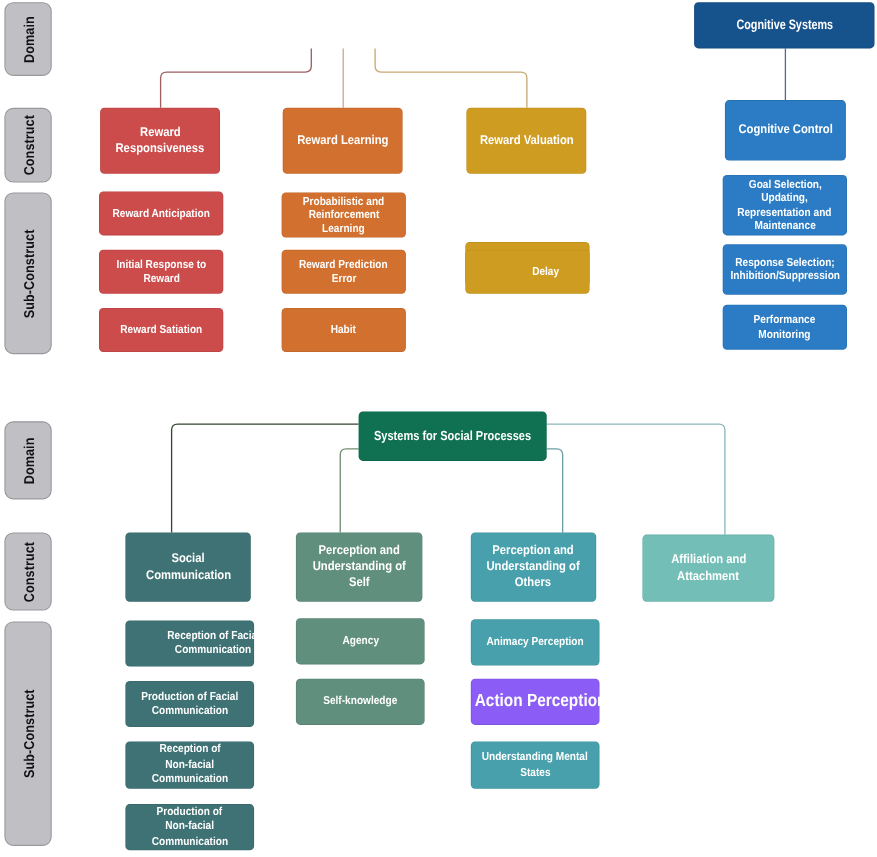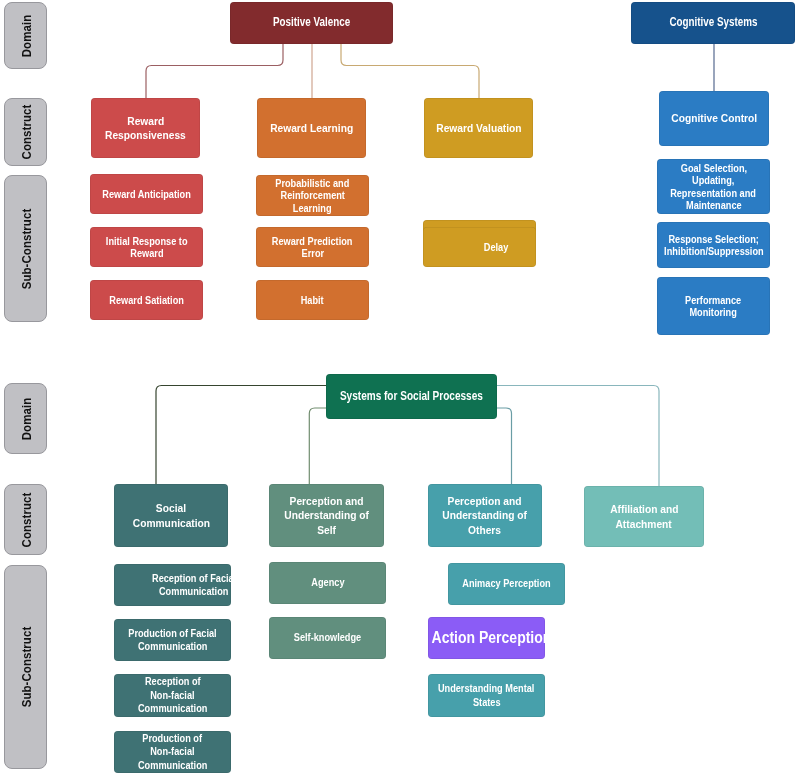--- a/index.html
+++ b/index.html
@@ -35,25 +35,20 @@
 <div class="section">
   <div class="rail" style="left:4px;top:2px;width:43px;height:67px;">
       <span class="rl">Domain</span>
     </div>
   <div class="rail" style="left:4px;top:98px;width:43px;height:68px;">
       <span class="rl">Construct</span>
     </div>
   <div class="rail" style="left:4px;top:175px;width:43px;height:147px;">
       <span class="rl">Sub-Construct</span>
     </div>
-  <div class="node" style="left:230px;top:2px;width:163px;height:42px;background:#822b2d;font-size:12.4px;--sx:0.795;">
-    <div class="lbl">
-      <span class="ln">Positive Valence</span>
-    </div>
-  </div>
   <div class="node" style="left:91px;top:98px;width:109px;height:60px;background:#cc4b4b;font-size:11.5px;--sx:0.89;--lh:1.24;">
     <div class="lbl">
       <span class="ln">Reward</span>
       <span class="ln">Responsiveness</span>
     </div>
   </div>
   <div class="node" style="left:90px;top:174px;width:113px;height:40px;background:#cc4b4b;font-size:10.5px;--sx:0.875;--lh:1.19;">
     <div class="lbl">
       <span class="ln">Reward Anticipation</span>
     </div>
@@ -124,21 +119,21 @@
       <span class="ln">Representation and</span>
       <span class="ln">Maintenance</span>
     </div>
   </div>
   <div class="node" style="left:657px;top:222px;width:113px;height:46px;background:#2b7cc4;font-size:10.5px;--sx:0.875;--lh:1.18;">
     <div class="lbl">
       <span class="ln">Response Selection;</span>
       <span class="ln">Inhibition/Suppression</span>
     </div>
   </div>
-  <div class="node" style="left:657px;top:277px;width:113px;height:58px;background:#2b7cc4;font-size:10.5px;--sx:0.875;--lh:1.19;">
+  <div class="node" style="left:657px;top:277px;width:113px;height:41px;background:#2b7cc4;font-size:10.5px;--sx:0.875;--lh:1.19;">
     <div class="lbl">
       <span class="ln">Performance</span>
       <span class="ln">Monitoring</span>
     </div>
   </div>
 </div>
 <div class="section">
   <div class="rail" style="left:4px;top:383px;width:43px;height:71px;">
       <span class="rl">Domain</span>
     </div>
@@ -202,21 +197,21 @@
       <span class="ln">Self-knowledge</span>
     </div>
   </div>
   <div class="node" style="left:428px;top:484px;width:114px;height:63px;background:#47a0ab;font-size:11.5px;--sx:0.89;--lh:1.24;">
     <div class="lbl">
       <span class="ln">Perception and</span>
       <span class="ln">Understanding of</span>
       <span class="ln">Others</span>
     </div>
   </div>
-  <div class="node" style="left:448px;top:563px;width:117px;height:42px;background:#47a0ab;font-size:10.5px;--sx:0.875;">
+  <div class="node" style="left:428px;top:563px;width:117px;height:42px;background:#47a0ab;font-size:10.5px;--sx:0.875;">
     <div class="lbl">
       <span class="ln">Animacy Perception</span>
     </div>
   </div>
   <div class="node" style="left:428px;top:617px;width:117px;height:42px;background:#8b5cf6;font-size:16px;padding-left:12px;--sx:0.875;">
     <div class="lbl">
       <span class="ln">Action Perception</span>
     </div>
   </div>
   <div class="node" style="left:428px;top:674px;width:117px;height:43px;background:#47a0ab;font-size:10.5px;--sx:0.875;">

